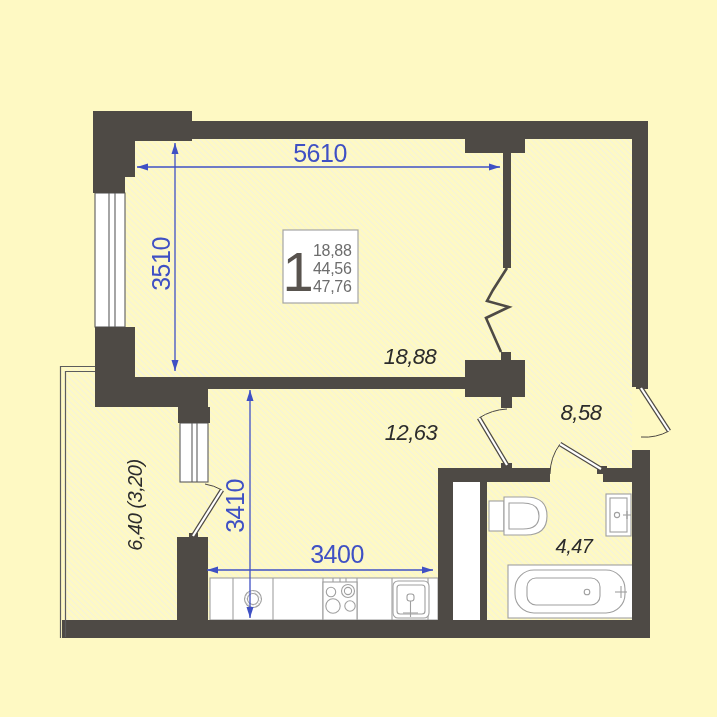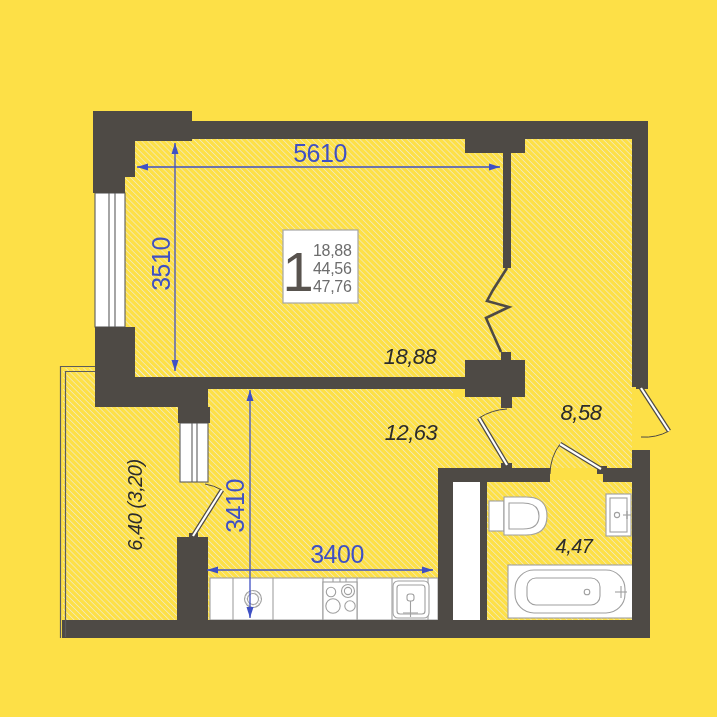--- a/index.html
+++ b/index.html
@@ -1,17 +1,17 @@
 <!DOCTYPE html>
 <html><head>
 <meta charset="utf-8">
 <style>
   html,body{margin:0;padding:0;background:#ffffff;}
   .canvas{
-    width:717px;height:717px;background:#fde047;position:relative;
+    width:717px;height:717px;background:#fef9c3;position:relative;
     font-family:"Liberation Sans", sans-serif;
   }
   svg{display:block;}
   text{font-family:"Liberation Sans", sans-serif;}
   .dim-text{fill:#3f50c4;font-size:25px;letter-spacing:-0.5px;}
   .area-label{fill:#2b2b2b;font-size:22px;font-style:italic;letter-spacing:-0.5px;}
   .area-label-small{fill:#2b2b2b;font-size:20px;font-style:italic;letter-spacing:-0.5px;}
   .info-num{fill:#6d6d6d;font-size:16px;letter-spacing:-0.3px;}
   .info-big{fill:#58534e;font-size:56px;}
 </style>

